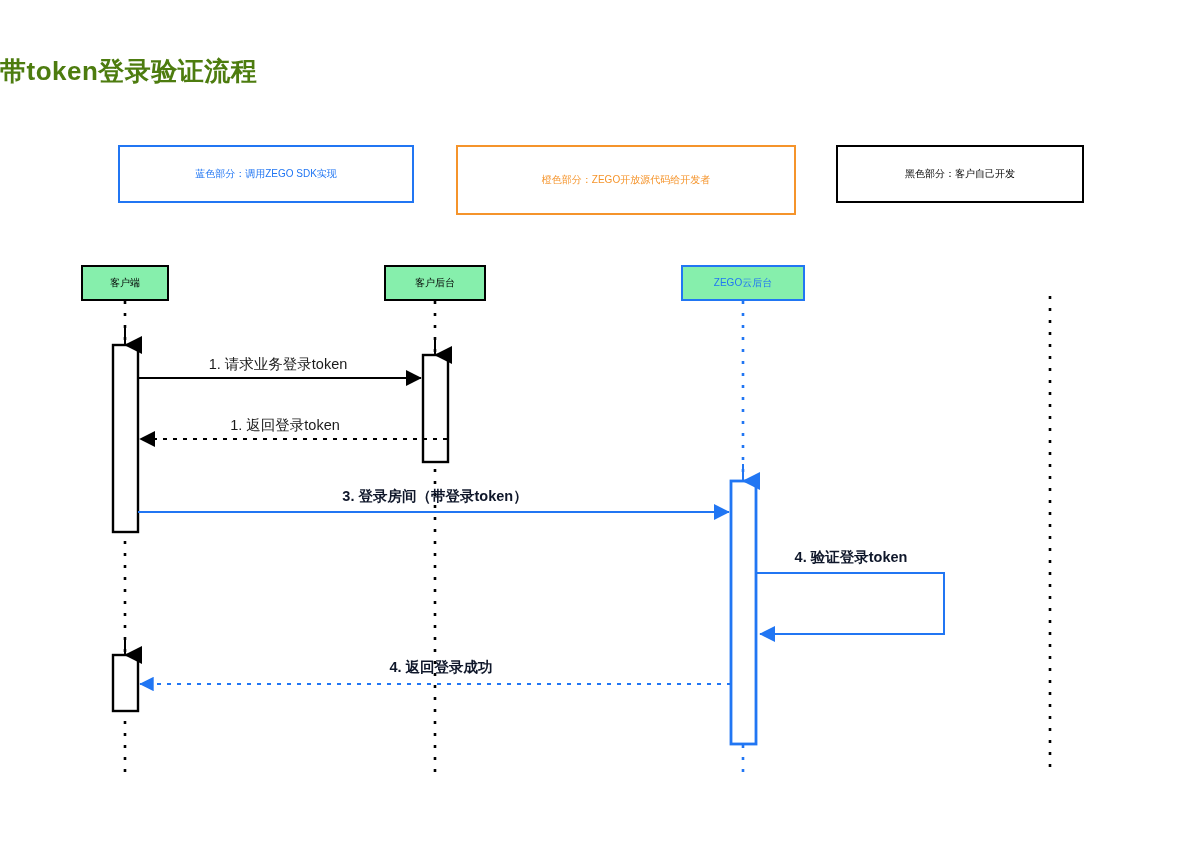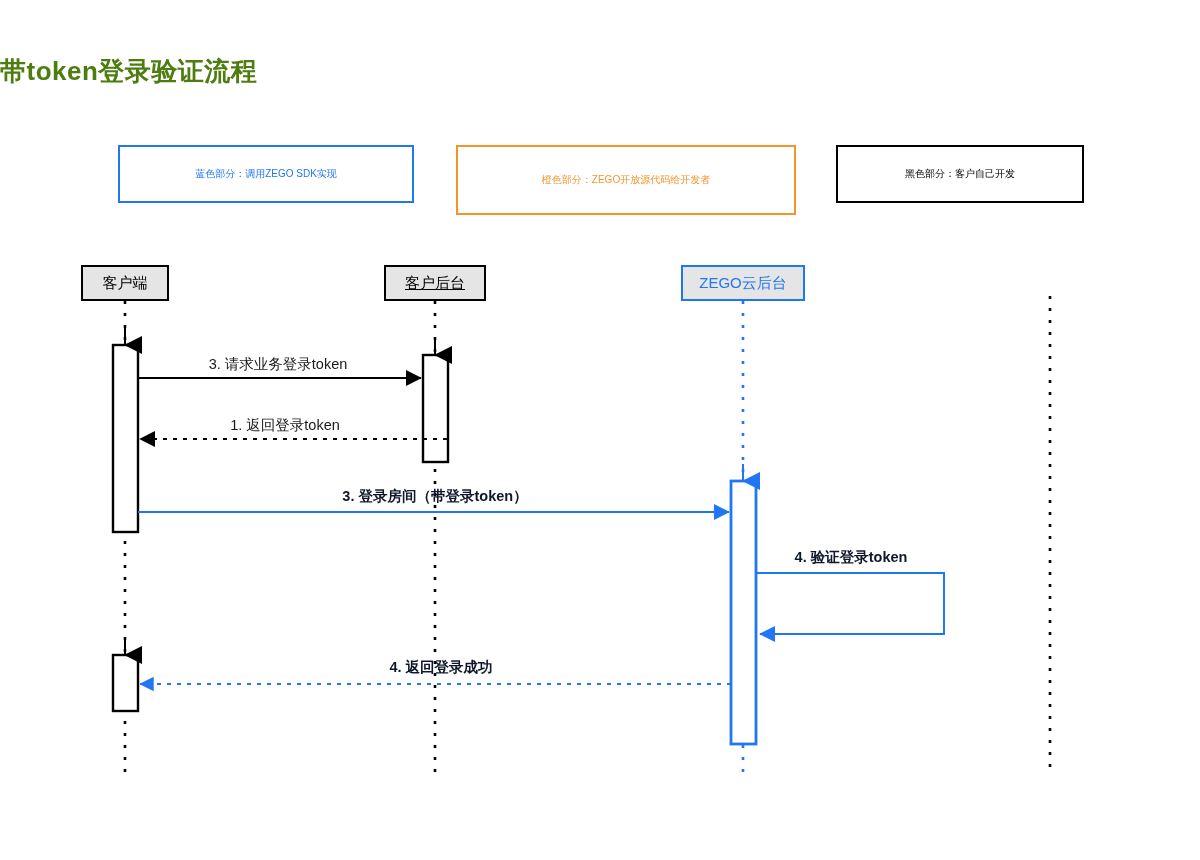--- a/index.html
+++ b/index.html
@@ -58,22 +58,22 @@
     border-color: #000000;
     color: #000000;
     text-align: right;
   }
   .actor-box {
     position: absolute;
     box-sizing: border-box;
     display: flex;
     align-items: center;
     justify-content: center;
-    background: #e5e5e5;
-    font-size: 15px;
+    background: #86efac;
+    font-size: 10px;
     border-width: 2px;
     border-style: solid;
   }
   .actor-black { border-color: #000000; color: #000000; }
   .actor-blue  { border-color: #2176f3; color: #2176f3; }
 
   .msg-label {
     position: absolute;
     font-size: 14.5px;
     white-space: nowrap;
@@ -144,24 +144,24 @@
 <div class="legend-box legend-orange">
   <span>橙色部分：ZEGO开放源代码给开发者</span>
 </div>
 <div class="legend-box legend-black">
   <span>黑色部分：客户自己开发</span>
 </div>
 
 <div class="actor-box actor-black" style="left:81px; top:265px; width:88px; height:36px;">
   <span>客户端</span>
 </div>
-<div class="actor-box actor-black" style="left:384px; top:265px; width:102px; height:36px;text-decoration:underline;">
+<div class="actor-box actor-black" style="left:384px; top:265px; width:102px; height:36px;">
   <span>客户后台</span>
 </div>
 <div class="actor-box actor-blue" style="left:681px; top:265px; width:124px; height:36px;text-align:center;">
   <span>ZEGO云后台</span>
 </div>
 
-<div class="msg-label msg-black" style="left:278px; top:355px;">3. 请求业务登录token</div>
+<div class="msg-label msg-black" style="left:278px; top:355px;">1. 请求业务登录token</div>
 <div class="msg-label msg-black" style="left:285px; top:416px;">1. 返回登录token</div>
 <div class="msg-label msg-blue" style="left:435px; top:487px;">3. 登录房间（带登录token）</div>
 <div class="msg-label msg-blue" style="left:851px; top:548px;">4. 验证登录token</div>
 <div class="msg-label msg-blue" style="left:441px; top:658px;">4. 返回登录成功</div>
 
 </body></html>

